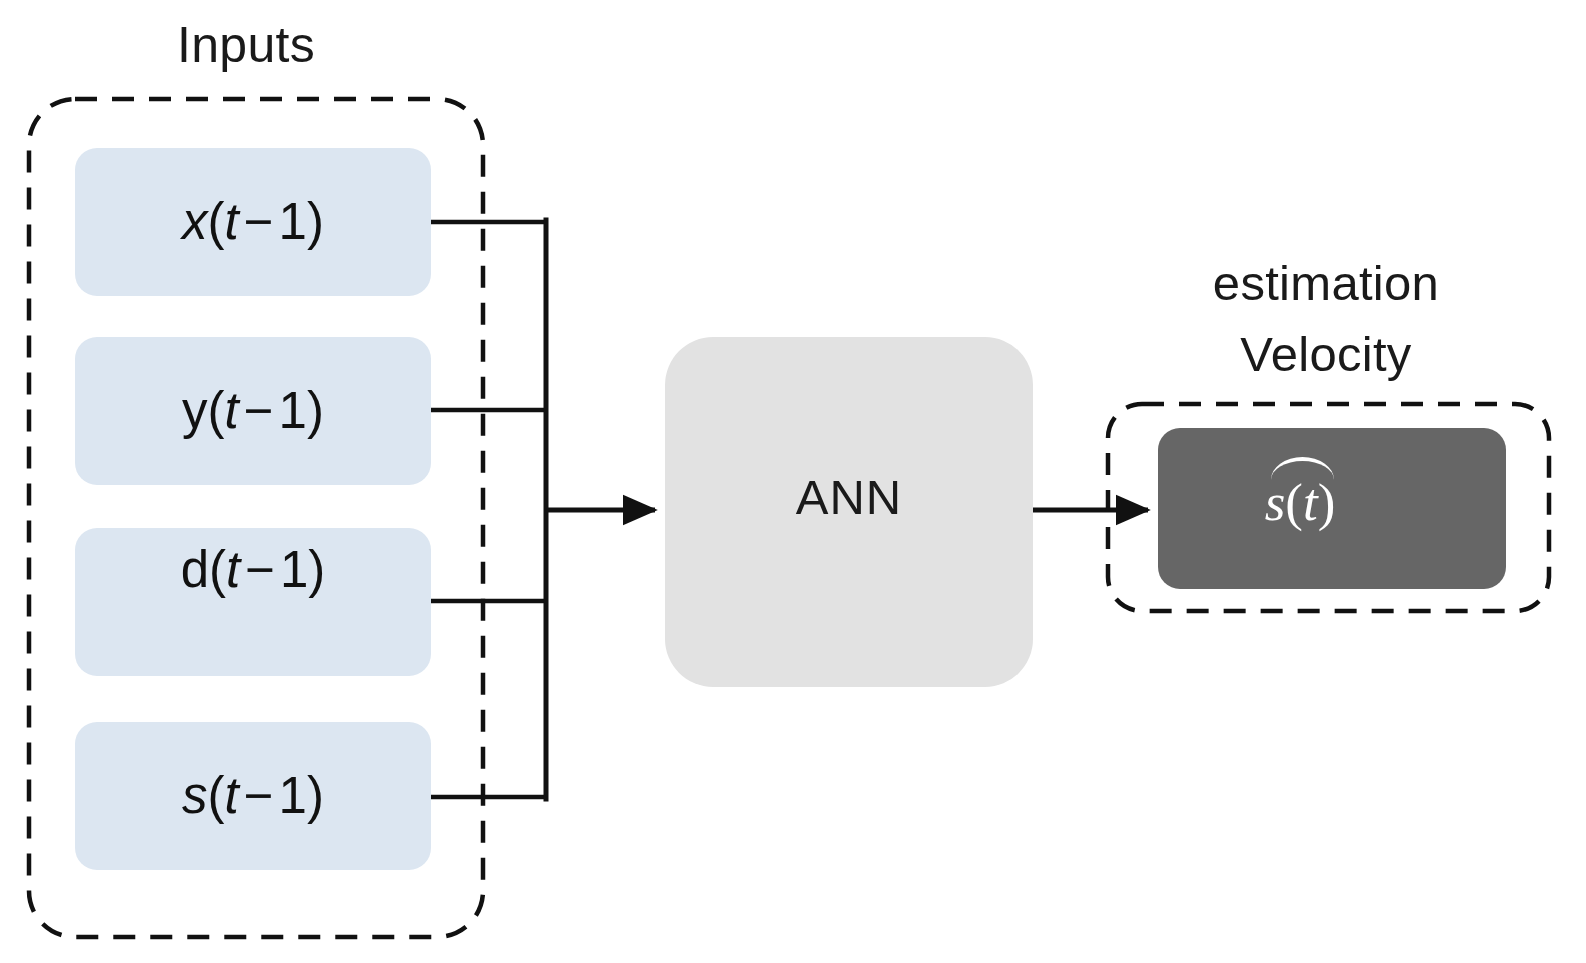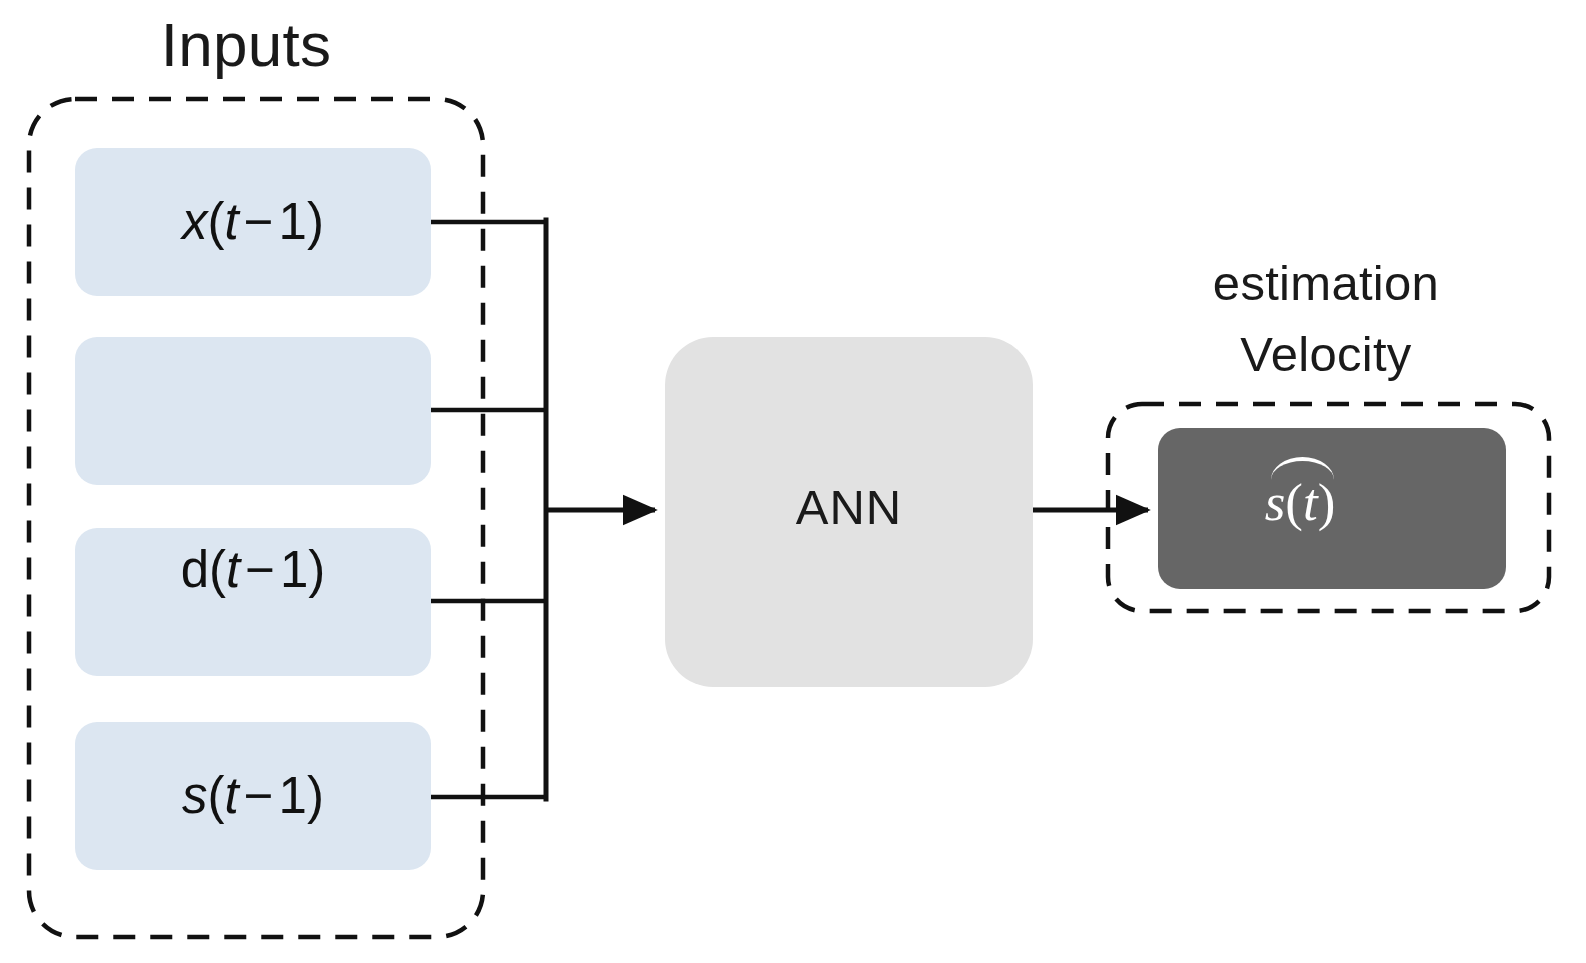--- a/index.html
+++ b/index.html
@@ -30,38 +30,38 @@
     position: absolute;
     color: #1a1a1a;
     white-space: nowrap;
     user-select: none;
   }
   #inputs-title {
     left: 0;
     top: 14px;
     width: 492px;
     text-align: center;
-    font-size: 62px;
+    font-size: 50px;
     line-height: 62px;
     letter-spacing: 0.3px;
   }
   #velocity-title {
     left: 1100px;
     top: 248px;
     width: 452px;
     text-align: center;
     font-size: 49px;
     line-height: 71px;
     letter-spacing: 0.3px;
   }
   #velocity-title .vl-line { display: block; }
 
   #ann-label {
     left: 665px;
-    top: 478px;
+    top: 468px;
     width: 368px;
     text-align: center;
     font-size: 49px;
     line-height: 58px;
     letter-spacing: 1px;
   }
 
   
   .chip-expr {
     position: absolute;
@@ -145,20 +145,23 @@
 
     <rect x="1158" y="428" width="348" height="161" rx="22" ry="22" fill="#666666"></rect>
   </svg>
 
   <div class="lbl" id="inputs-title">Inputs</div>
 
   <div class="chip-expr" style="left:75px; top:193px;">
     <span class="var-it">x</span><span class="paren">(</span><span class="t-it">t</span><span class="minus">−</span><span class="one">1</span><span class="paren">)</span>
   </div>
 
+  <div class="chip-expr" style="left:75px; top:382px;">
+    <span class="var-up">y</span><span class="paren">(</span><span class="t-it">t</span><span class="minus">−</span><span class="one">1</span><span class="paren">)</span>
+  </div>
 
   <div class="chip-expr" style="left:75px; top:541px;">
     <span class="var-up">d</span><span class="paren">(</span><span class="t-it">t</span><span class="minus">−</span><span class="one">1</span><span class="paren">)</span>
   </div>
 
   <div class="chip-expr" style="left:75px; top:767px;">
     <span class="var-it">s</span><span class="paren">(</span><span class="t-it">t</span><span class="minus">−</span><span class="one">1</span><span class="paren">)</span>
   </div>
 
   <div class="lbl" id="ann-label">ANN</div>

